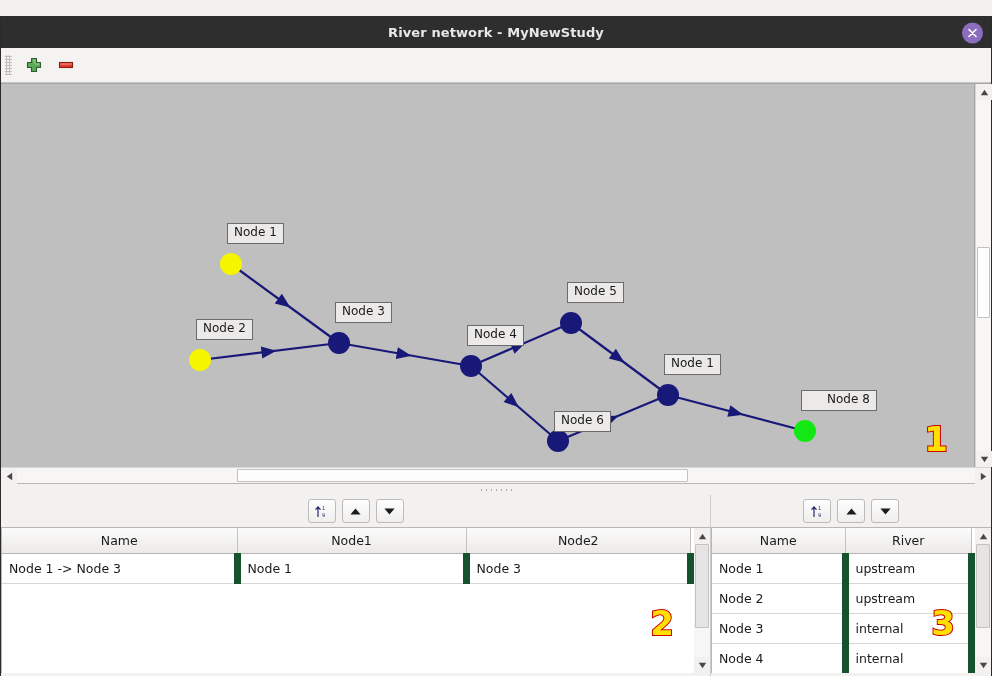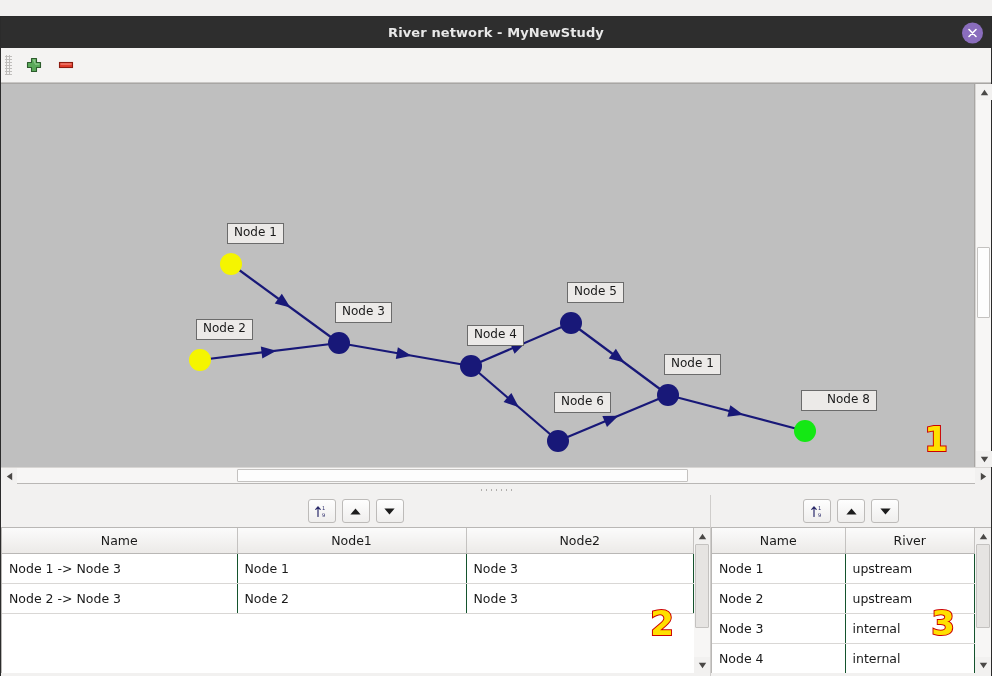--- a/index.html
+++ b/index.html
@@ -166,21 +166,21 @@
                   border-top: 1px solid #b9b7b5; border-left: 1px solid #b9b7b5;}
   table { width: 100%; border-collapse: collapse; table-layout: fixed; }
   th {
     background: linear-gradient(#fbfbfb,#eceae8);
     border-right: 1px solid #c4c2c0;
     border-bottom: 1px solid #b9b7b5;
     font-size: 12.5px; font-weight: normal; color: #1a1a1a;
     height: 25px; text-align: center;
   }
   td {
-    border-right: 1px solid #14532d;
+    border-right: 7px solid #14532d;
     border-bottom: 1px solid #d9d7d5;
     font-size: 12.5px; color: #1a1a1a;
     height: 30px; padding: 0 7px;
     background: #fff;
     white-space: nowrap; overflow: hidden;
   }
   .tbl-vsb {
     width: 16px; flex: 0 0 16px; display: flex; flex-direction: column;
     background: #f2f1f0; border-top: 1px solid #b9b7b5;
   }
@@ -244,21 +244,21 @@
             <circle cx="557" cy="357" r="11" fill="#181878"></circle>
             <circle cx="667" cy="311" r="11" fill="#181878"></circle>
             <circle cx="804" cy="347" r="11" fill="#14e814"></circle>
           </svg>
         <div id="node-labels">
             <div class="node-label" style="left: 226px; top: 139px;">Node 1</div>
             <div class="node-label" style="left: 195px; top: 235px;">Node 2</div>
             <div class="node-label" style="left: 334px; top: 218px;">Node 3</div>
             <div class="node-label" style="left: 466px; top: 241px;">Node 4</div>
             <div class="node-label" style="left: 566px; top: 198px;">Node 5</div>
-            <div class="node-label" style="left: 553px; top: 308px;">Node 6</div>
+            <div class="node-label" style="left: 553px; top: 327px;">Node 6</div>
             <div class="node-label" style="left: 663px; top: 270px;">Node 1</div>
             <div class="node-label" style="left: 800px; top: 306px; padding-left: 25px;">Node 8</div>
           </div>
         <div class="annot" style="right:26px; bottom:8px;">1</div>
       </div>
 
       <div class="vsb">
         <div class="sb-btn">
           <svg width="9" height="7" viewBox="0 0 9 7">
               <path d="M4.5 0.8 L8.2 6.2 L0.8 6.2 Z" fill="#4a4846"></path>
@@ -332,25 +332,20 @@
                   <th>Node1</th>
                   <th>Node2</th>
                 </tr>
               </thead>
             <tbody id="reaches-body">
                 <tr>
                   <td>Node 1 -&gt; Node 3</td>
                   <td>Node 1</td>
                   <td>Node 3</td>
                 </tr>
-                <tr>
-                  <td>Node 2 -&gt; Node 3</td>
-                  <td>Node 2</td>
-                  <td>Node 3</td>
-                </tr>
               </tbody>
           </table>
         </div>
         <div class="tbl-vsb">
           <div class="sb-btn">
             <svg width="9" height="7" viewBox="0 0 9 7">
                 <path d="M4.5 0.8 L8.2 6.2 L0.8 6.2 Z" fill="#4a4846"></path>
               </svg>
           </div>
           <div class="sb-track">

